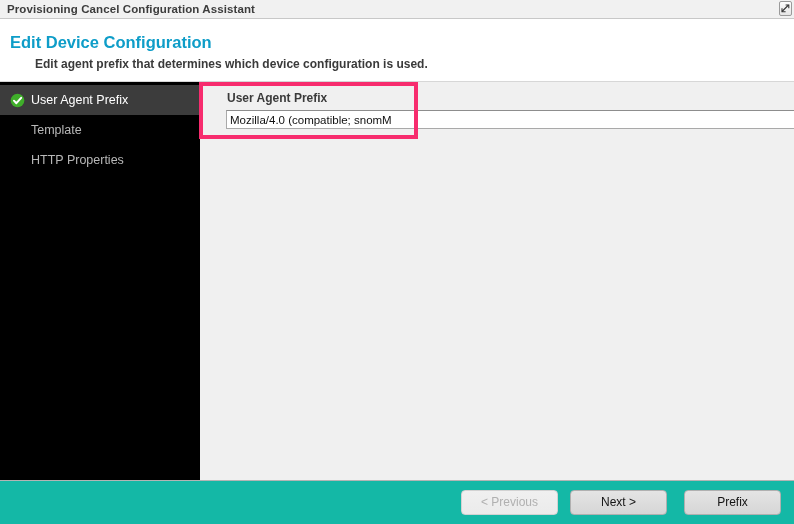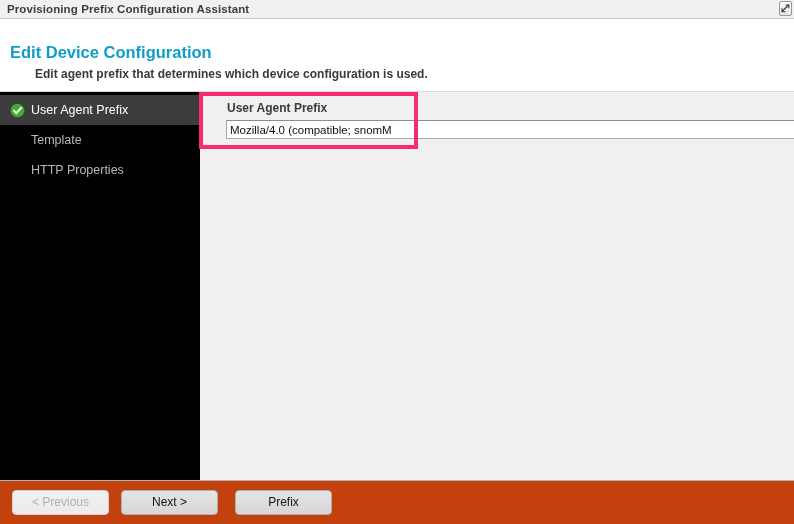--- a/index.html
+++ b/index.html
@@ -53,21 +53,21 @@
     align-items: center;
     justify-content: center;
     box-sizing: border-box;
   }
   .titlebar-btn svg { display: block; }
 
   
   .header {
     background: #ffffff;
     flex: 0 0 auto;
-    padding: 22px 0 8px 0;
+    padding: 12px 0 8px 0;
     border-bottom: 1px solid #d7d7d7;
   }
   .header-title {
     font-size: 16.5px;
     font-weight: bold;
     color: #0e9dc8;
     padding-left: 10px;
     line-height: 22px;
   }
   .header-subtitle {
@@ -167,24 +167,25 @@
     border: 4px solid #f72c6e;
     box-sizing: border-box;
     pointer-events: none;
     z-index: 5;
   }
 
   
   .footer {
     flex: 0 0 auto;
     height: 44px;
-    background: #c2410c;
+    background: #14b8a6;
     border-top: 1px solid #b4b4b4;
     display: flex;
     align-items: center;
+    justify-content: flex-end;
     padding-right: 13px;
     box-sizing: border-box;
   }
   .btn {
     width: 97px;
     height: 25px;
     margin-left: 12px;
     border: 1px solid #b0b0b0;
     border-radius: 4px;
     background: linear-gradient(#e4e4e4, #d6d6d6);
@@ -203,21 +204,21 @@
     border-color: #d2d2d2;
   }
   .btn-spacer { width: 5px; flex: 0 0 5px; }
 </style>
 </head>
 <body>
 
 <div class="window">
 
   <div class="titlebar">
-    <div class="titlebar-text">Provisioning Prefix Configuration Assistant</div>
+    <div class="titlebar-text">Provisioning Cancel Configuration Assistant</div>
     <div class="titlebar-btn">
       <svg width="9" height="9" viewBox="0 0 9 9" aria-hidden="true">
         <path d="M1 7.5 L7.5 1" stroke="#333" stroke-width="1.1" fill="none"></path>
         <path d="M4.6 1 H7.8 V4.2" stroke="#333" stroke-width="1.1" fill="none"></path>
         <path d="M1 4.2 V7.8 H4.6" stroke="#333" stroke-width="1.1" fill="none"></path>
       </svg>
     </div>
   </div>
 
   <div class="header">

